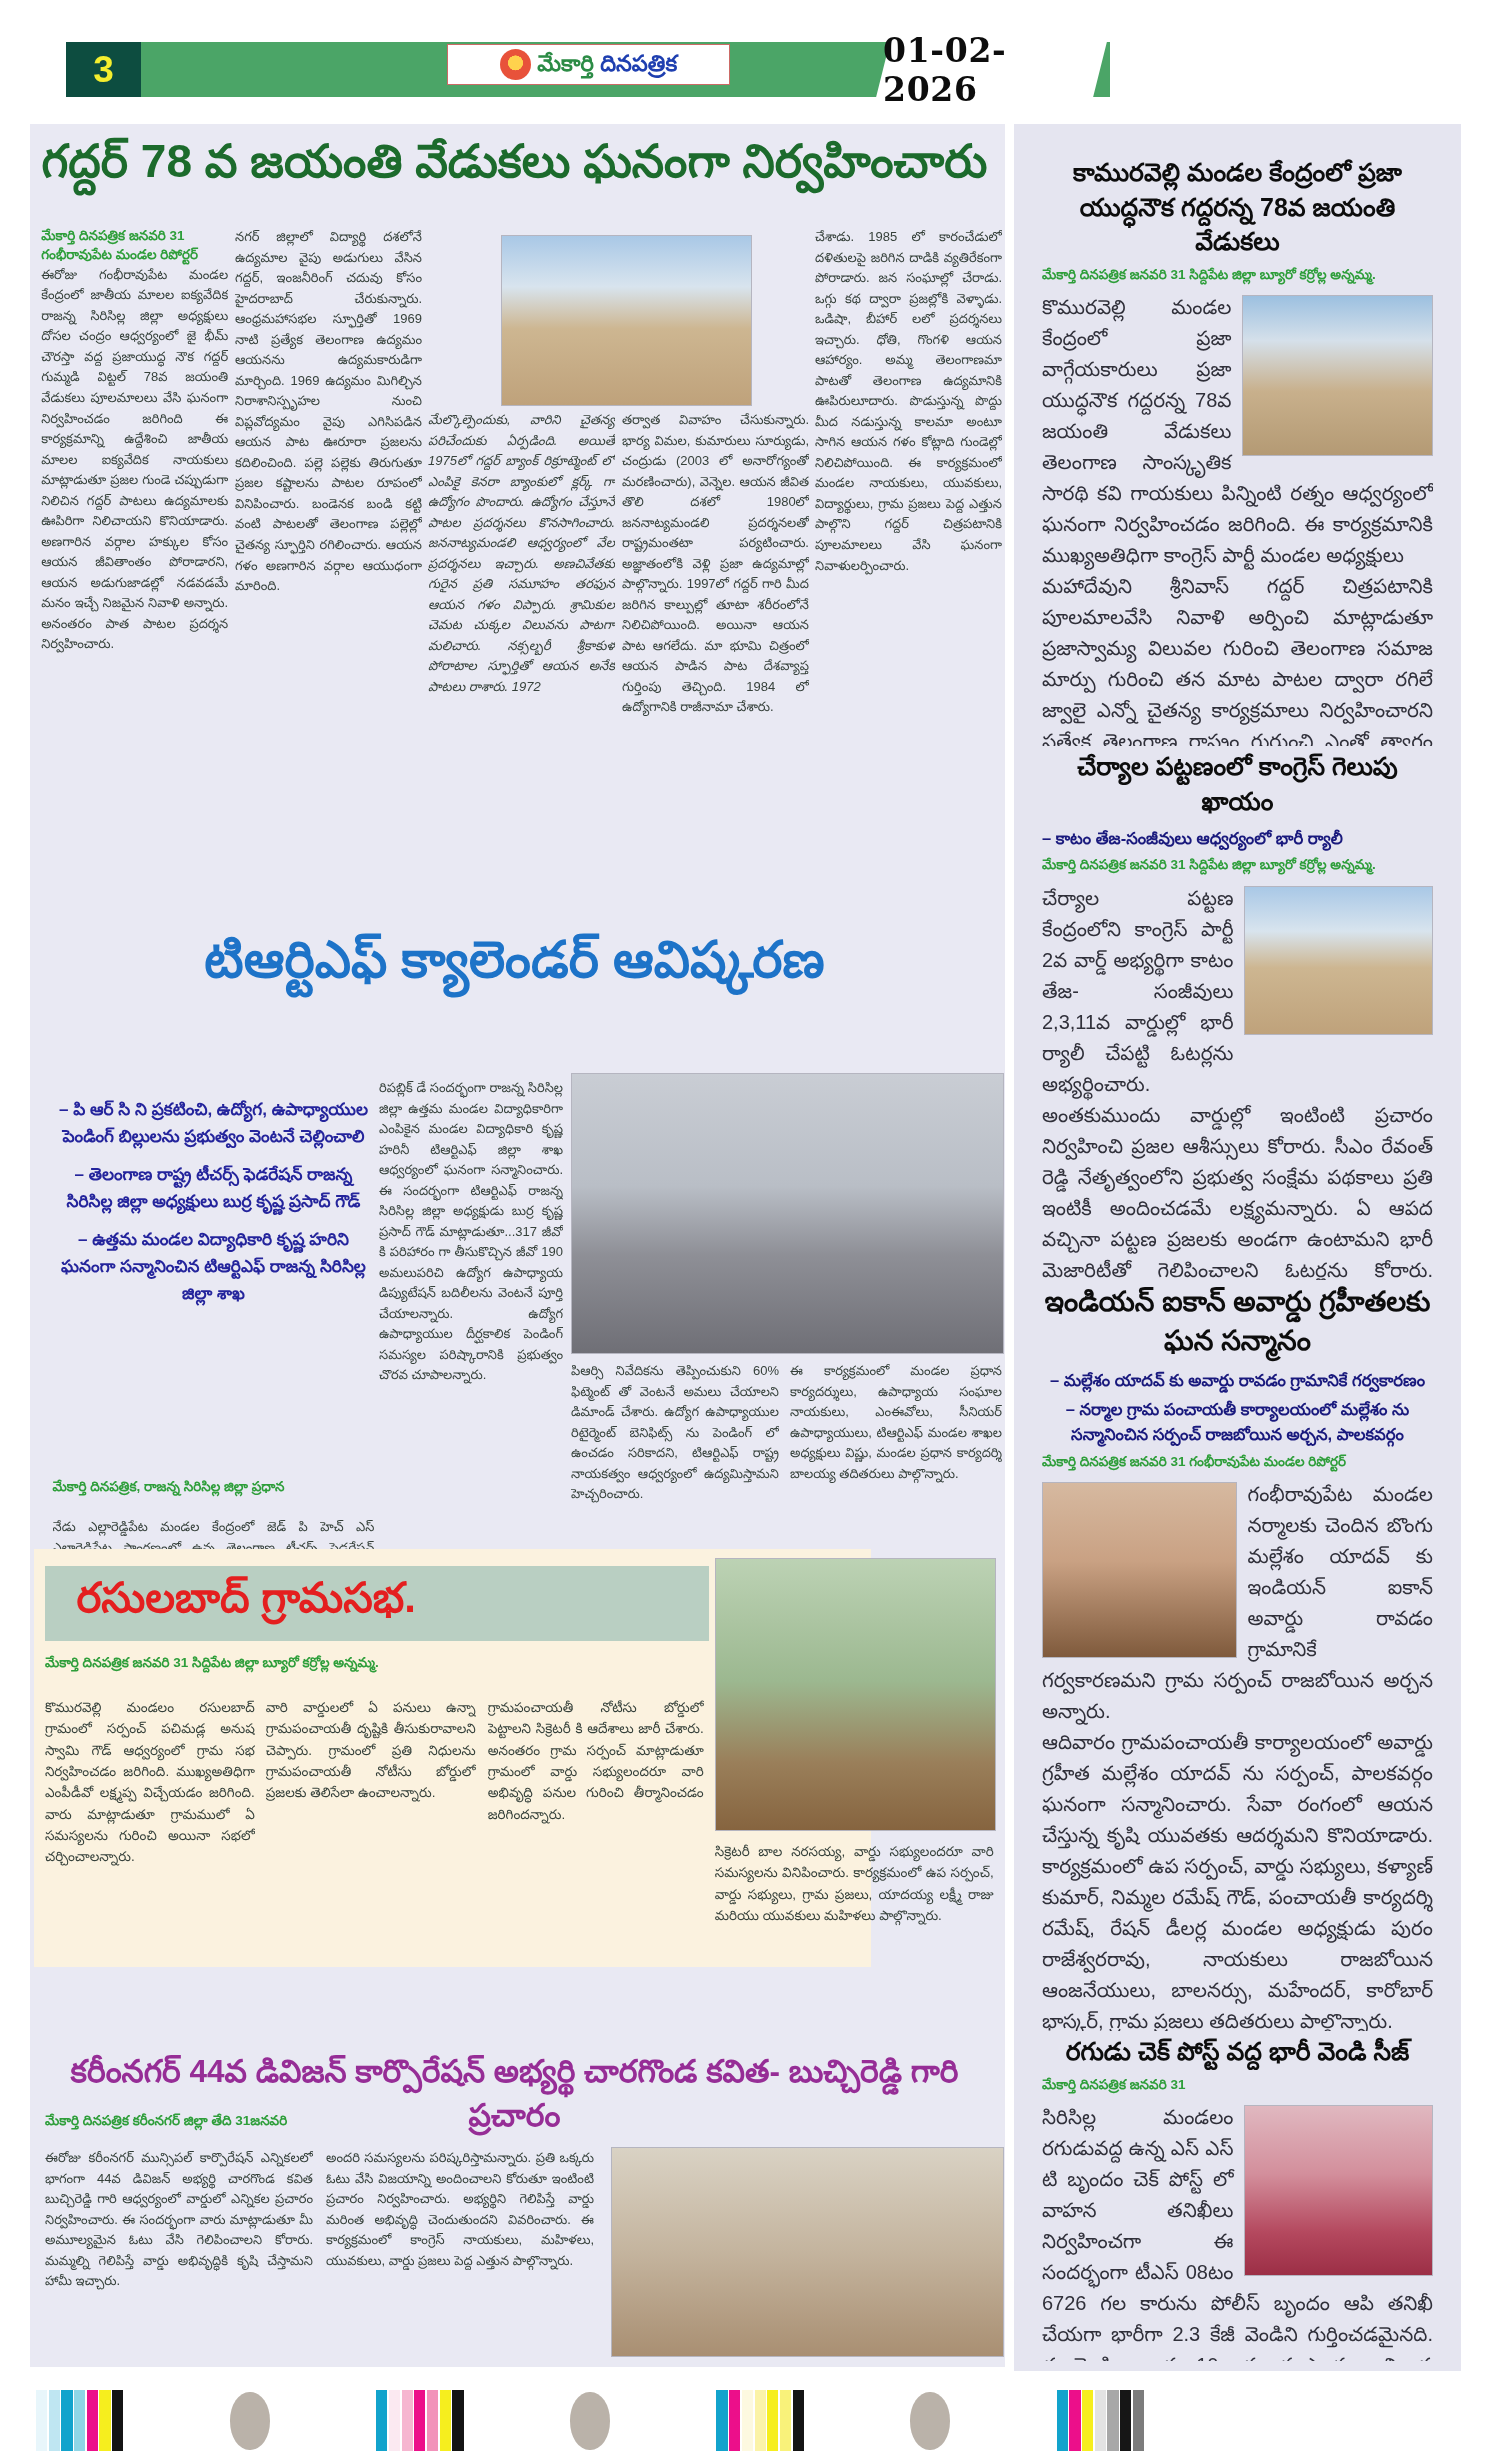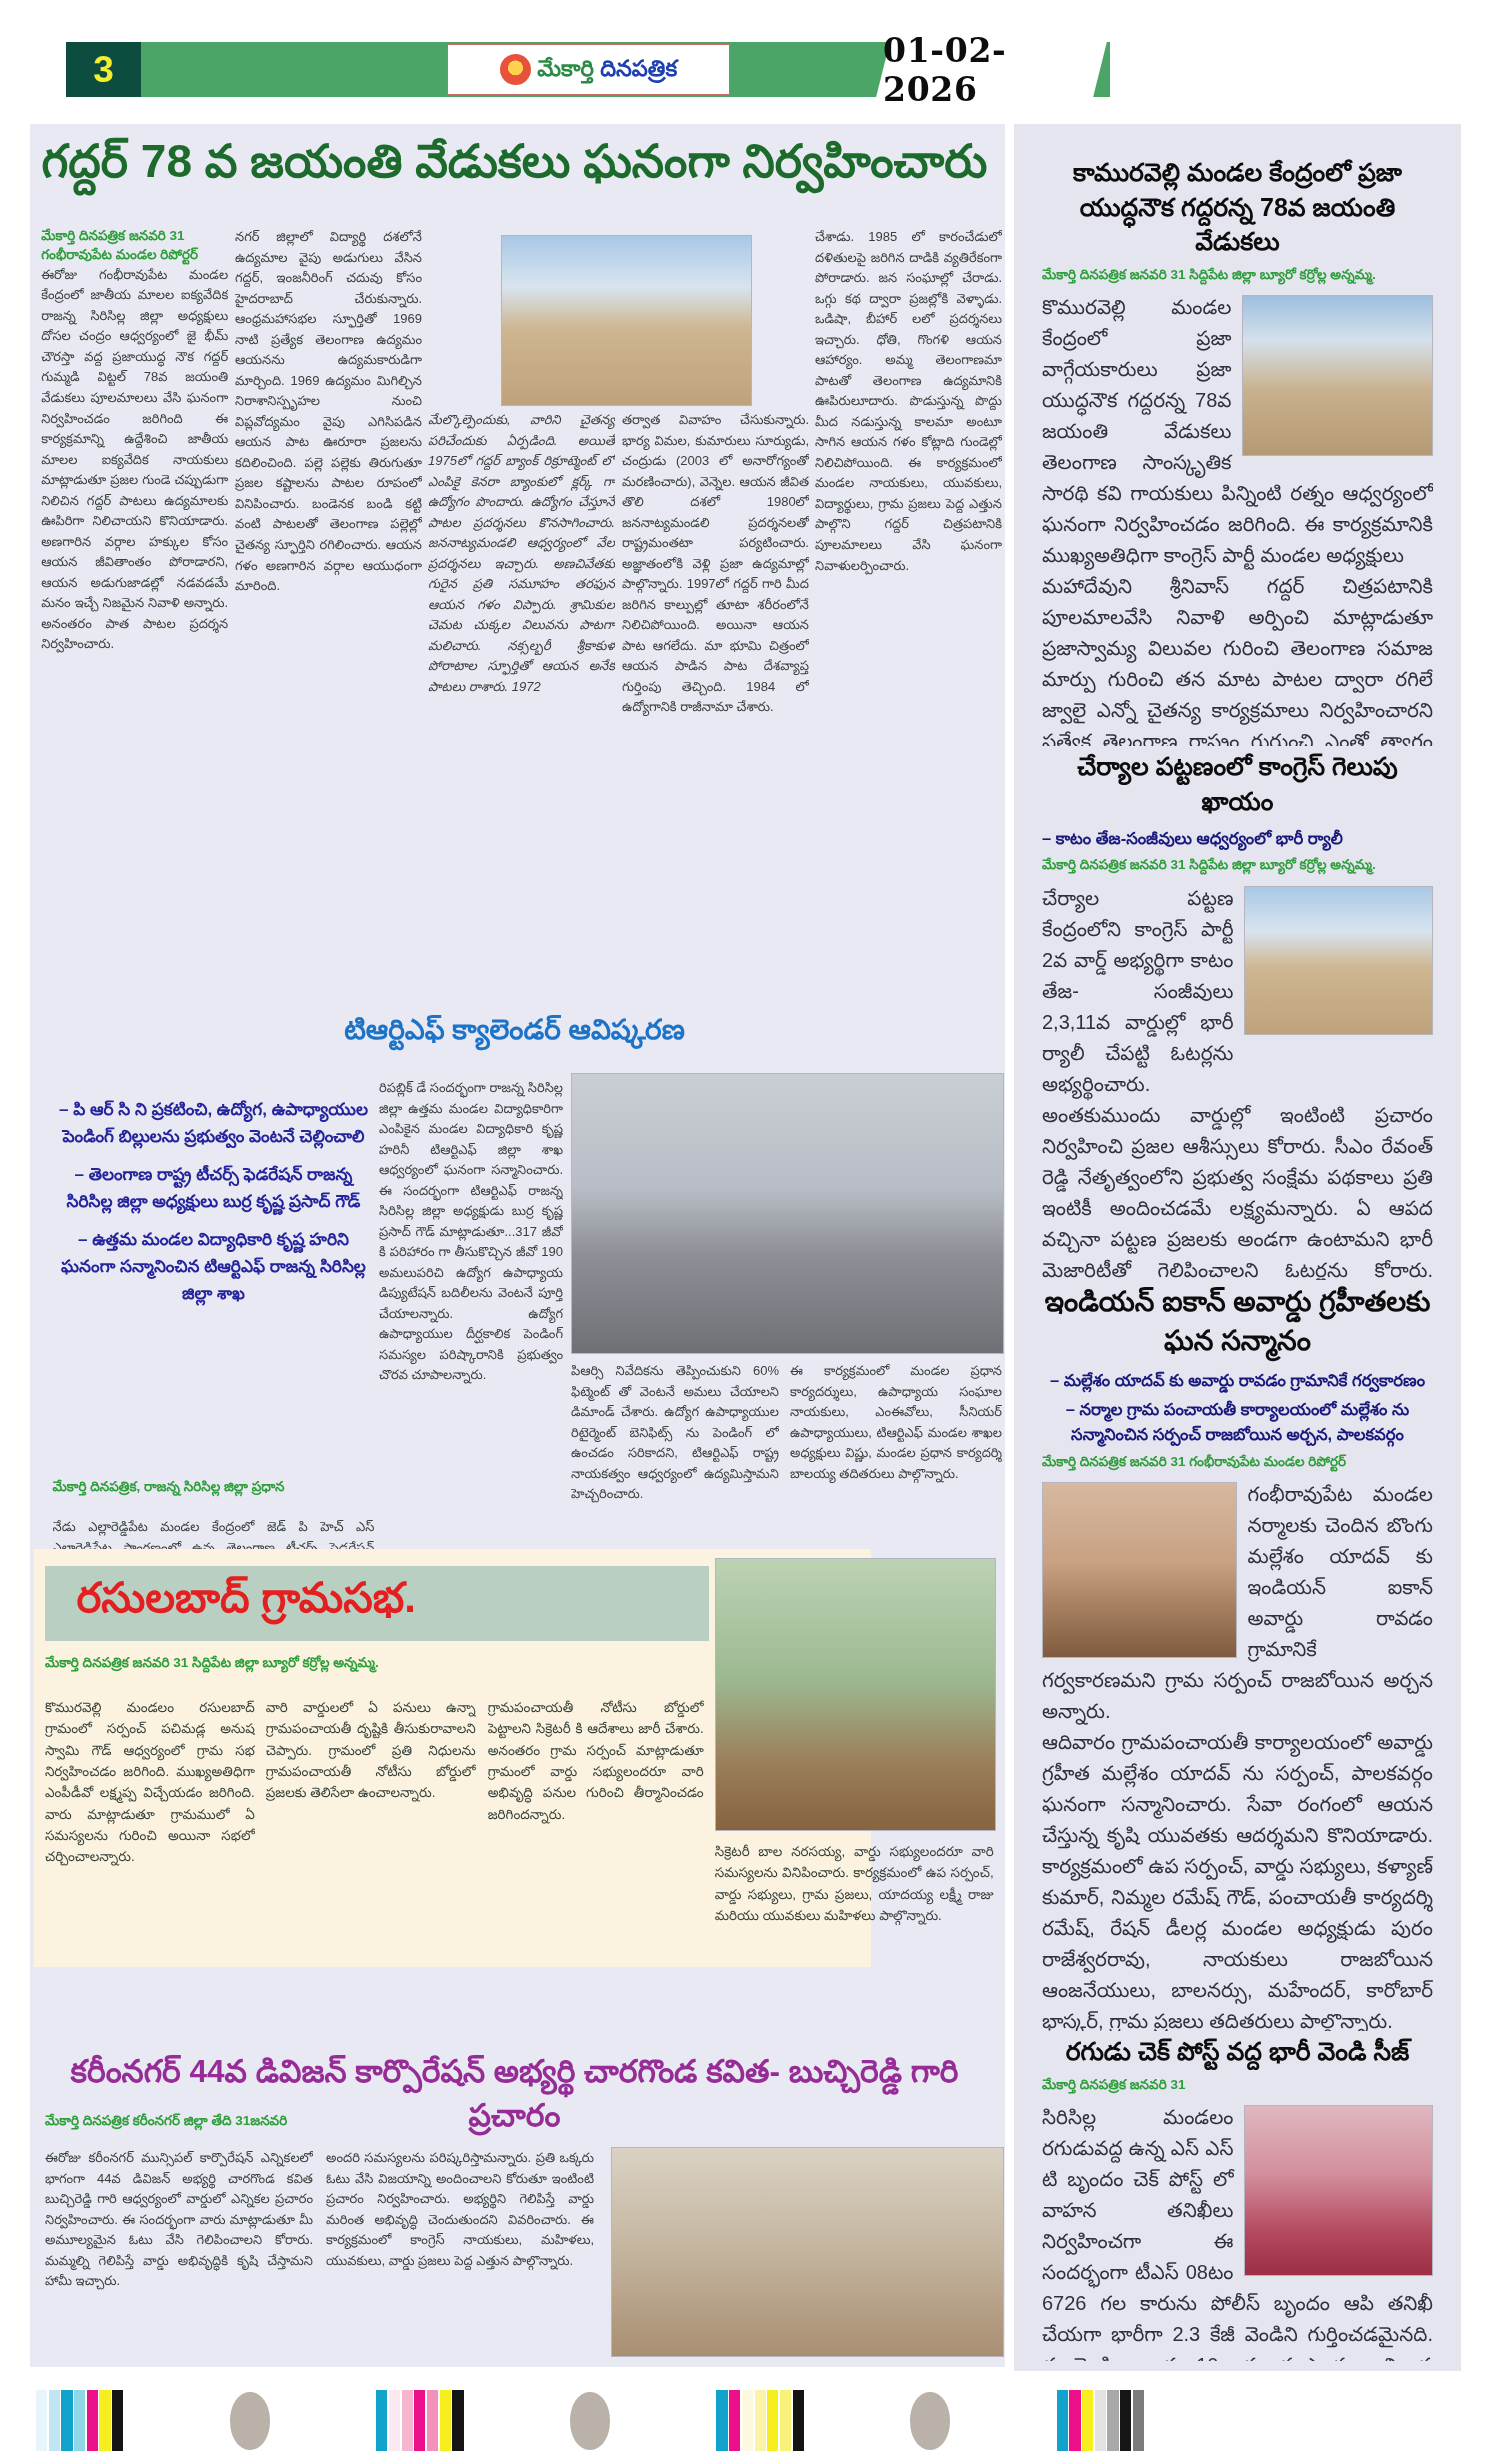--- a/index.html
+++ b/index.html
@@ -3,21 +3,21 @@
 <meta charset="utf-8">
 <style>
   html,body{margin:0;padding:0;background:#ffffff;}
   .page{position:relative;width:1488px;height:2462px;background:#ffffff;
         font-family:"Liberation Sans",sans-serif;overflow:hidden;}
 
   
   .hdr-bar{position:absolute;left:66px;top:42px;width:1044px;height:55px;background:#4ba567;}
   .hdr-num{position:absolute;left:66px;top:42px;width:75px;height:55px;background:#0d4d40;
            color:#f4ee2e;font-size:37px;font-weight:bold;display:flex;align-items:center;justify-content:center;}
-  .masthead{position:absolute;left:447px;top:44px;width:283px;height:51px;background:#ffffff;
+  .masthead{position:absolute;left:447px;top:44px;width:283px;height:41px;background:#ffffff;
             border:1.5px solid #cc6a66;display:flex;align-items:center;justify-content:center;gap:6px;box-sizing:border-box;}
   .mast-sun{width:31.5px;height:31.5px;border-radius:50%;
             background:radial-gradient(circle at 50% 45%, #ffd24d 0 32%, #e8523a 33% 70%, #c03a28 100%);}
   .mast-text{font-size:22.5px;font-weight:bold;line-height:1;}
   .mast-w1{color:#2c8c46;}
   .mast-w2{color:#1e3fb0;}
   .date-plate{position:absolute;left:883px;top:42px;width:217px;height:55px;background:#ffffff;transform:skewX(-14deg);}
   .date-text{position:absolute;left:883px;top:42px;width:217px;height:55px;display:flex;align-items:center;justify-content:center;
              font-family:"DejaVu Serif",serif;font-weight:bold;font-size:33px;color:#0d0d0d;letter-spacing:0.7px;}
 
@@ -40,21 +40,21 @@
   .ph-street{background:linear-gradient(180deg,#a9c8e6 0%,#d8e4ee 30%,#cdb691 55%,#bfa27b 100%);}
   .ph-street2{background:linear-gradient(180deg,#9cc0e0 0%,#d5e0ea 28%,#c8b08c 60%,#b49a74 100%);}
   .ph-gray{background:linear-gradient(180deg,#c9cdd4 0%,#b9bec6 40%,#8e8f96 65%,#6f6f76 100%);}
   .ph-field{background:linear-gradient(180deg,#bcd2b4 0%,#9cb890 45%,#9a7f5a 75%,#86643f 100%);}
   .ph-indoor{background:linear-gradient(180deg,#d9d2c4 0%,#c4b49e 50%,#a98f72 100%);}
   .ph-office{background:linear-gradient(180deg,#d6b9a0 0%,#c9a183 45%,#7f5a3c 100%);}
   .ph-tent{background:linear-gradient(180deg,#e0b8c0 0%,#d38f9c 40%,#b4485e 75%,#9c2f46 100%);}
   .photo1{position:absolute;left:471px;top:111px;width:249px;height:169px;}
 
   
-  .trtf-head{position:absolute;left:7.5px;top:890px;width:954px;margin:0;font-size:28px;font-weight:bold;
+  .trtf-head{position:absolute;left:7.5px;top:806px;width:954px;margin:0;font-size:51px;font-weight:bold;
              color:#1d73c8;text-align:center;}
   .trtf-bullets{position:absolute;left:22.5px;top:972px;width:322px;color:#24249c;
                 font-size:17px;font-weight:bold;text-align:center;line-height:1.6;}
   .trtf-bullets div{margin-bottom:10.5px;}
   .trtf-byline{position:absolute;left:22.5px;top:1354px;width:322px;}
   .trtf-leftpara{position:absolute;left:22.5px;top:1393px;width:322px;height:129px;overflow:hidden;}
   .trtf-colmid{position:absolute;left:349px;top:954px;width:184px;height:568px;overflow:hidden;}
   .photo-trtf{position:absolute;left:541px;top:949px;width:431px;height:279px;}
   .trtf-colB{position:absolute;left:541px;top:1237px;width:208px;height:180px;overflow:hidden;}
   .trtf-colC{position:absolute;left:760px;top:1237px;width:212px;height:180px;overflow:hidden;}

